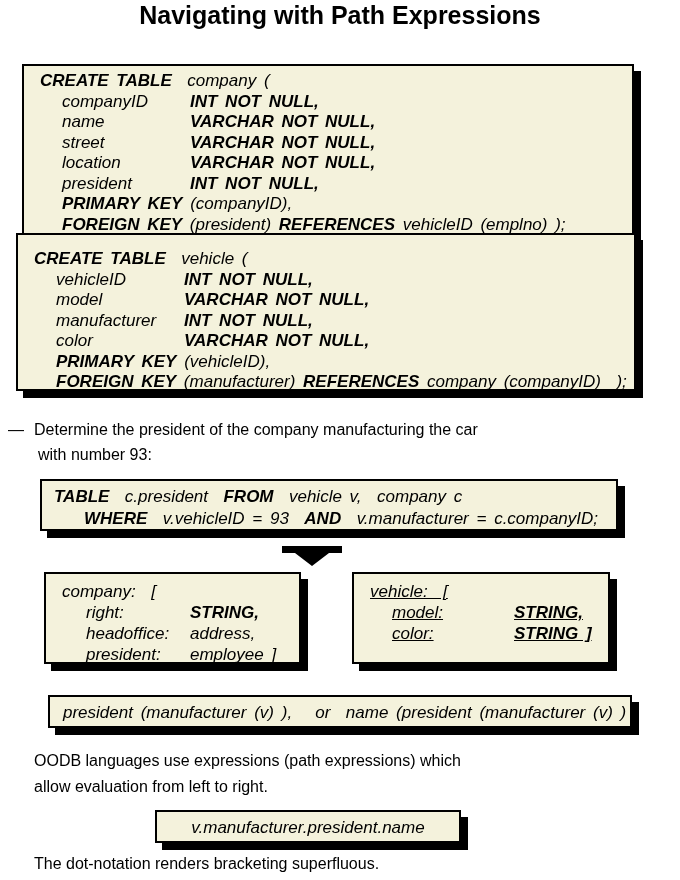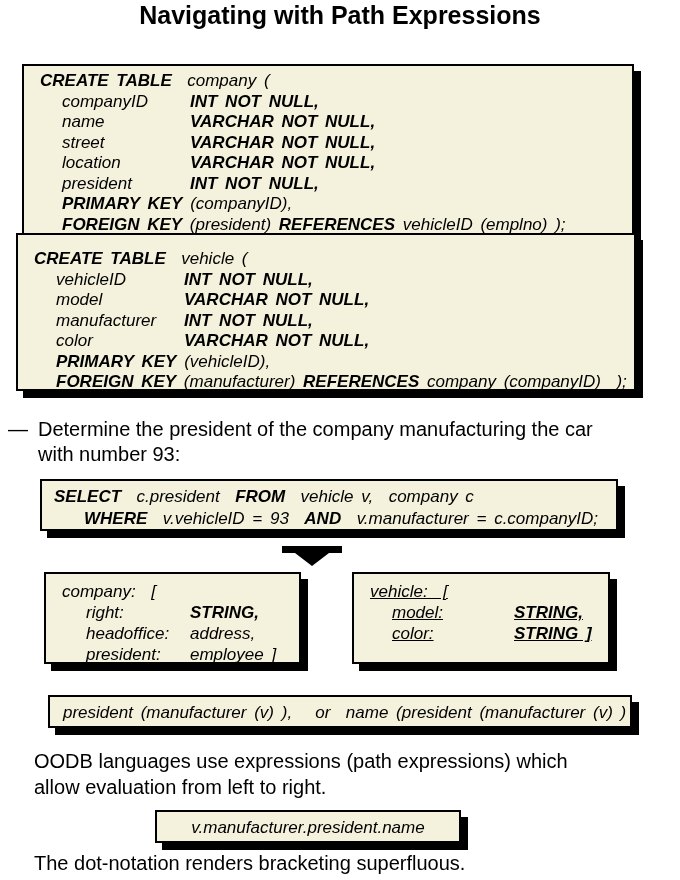--- a/index.html
+++ b/index.html
@@ -14,21 +14,21 @@
   .panel {
     position:absolute; background:#F4F2DC; border:2px solid #000;
     box-shadow:7px 7px 0 #000; box-sizing:border-box;
   }
   .code { font-style:italic; font-size:17px; word-spacing:3px; }
   .kw { font-weight:bold; }
   .cline { white-space:pre; line-height:20.5px; }
   .ind { padding-left:22px; }
   .frow { display:flex; padding-left:22px; line-height:20.5px; }
   .fname { width:128px; flex:none; }
-  .plain-text { position:absolute; font-size:20px; line-height:25px; }
+  .plain-text { position:absolute; font-size:16px; line-height:25px; }
   .dash { margin-right:10px; }
   .q2 { padding-left:30px; }
 
   #box-company { left:22px; top:40px; width:612px; height:174px; padding:5px 0 0 16px;margin-top:24px; }
   #box-vehicle { left:16px; top:233px; width:620px; height:158px; padding:14px 0 0 16px; }
   #question    { left:8px;  top:417px; }
   #box-query   { left:40px; top:479px; width:578px; height:52px; padding:5px 0 0 12px; }
   #box-query .cline { line-height:22px; }
   #box-query .qind { padding-left:30px; }
   #arrow { position:absolute; left:281px; top:545px; }
@@ -96,21 +96,21 @@
   <div class="cline ind"><span class="kw">PRIMARY KEY</span><span> (vehicleID),</span></div>
   <div class="cline ind"><span class="kw">FOREIGN KEY</span><span> (manufacturer) </span><span class="kw">REFERENCES</span><span> company (companyID)  );</span></div>
 </div>
 
 <div class="plain-text" id="question">
   <div><span class="dash">—</span><span>Determine the president of the company manufacturing the car</span></div>
   <div class="q2">with number 93:</div>
 </div>
 
 <div class="panel code" id="box-query">
-  <div class="cline"><span class="kw">SELECT</span><span>  c.president  </span><span class="kw">FROM</span><span>  vehicle v,  company c</span></div>
+  <div class="cline"><span class="kw">TABLE</span><span>  c.president  </span><span class="kw">FROM</span><span>  vehicle v,  company c</span></div>
   <div class="cline qind"><span class="kw">WHERE</span><span>  v.vehicleID = 93  </span><span class="kw">AND</span><span>  v.manufacturer = c.companyID;</span></div>
 </div>
 
 <svg id="arrow" width="62" height="22" viewBox="0 0 62 22">
   <polygon points="1,1 61,1 61,8 48,8 31,21 14,8 1,8" fill="#000"></polygon>
 </svg>
 
 <div class="panel code" id="box-ctype">
   <div class="theader">company:  [</div>
   <div class="trow">

